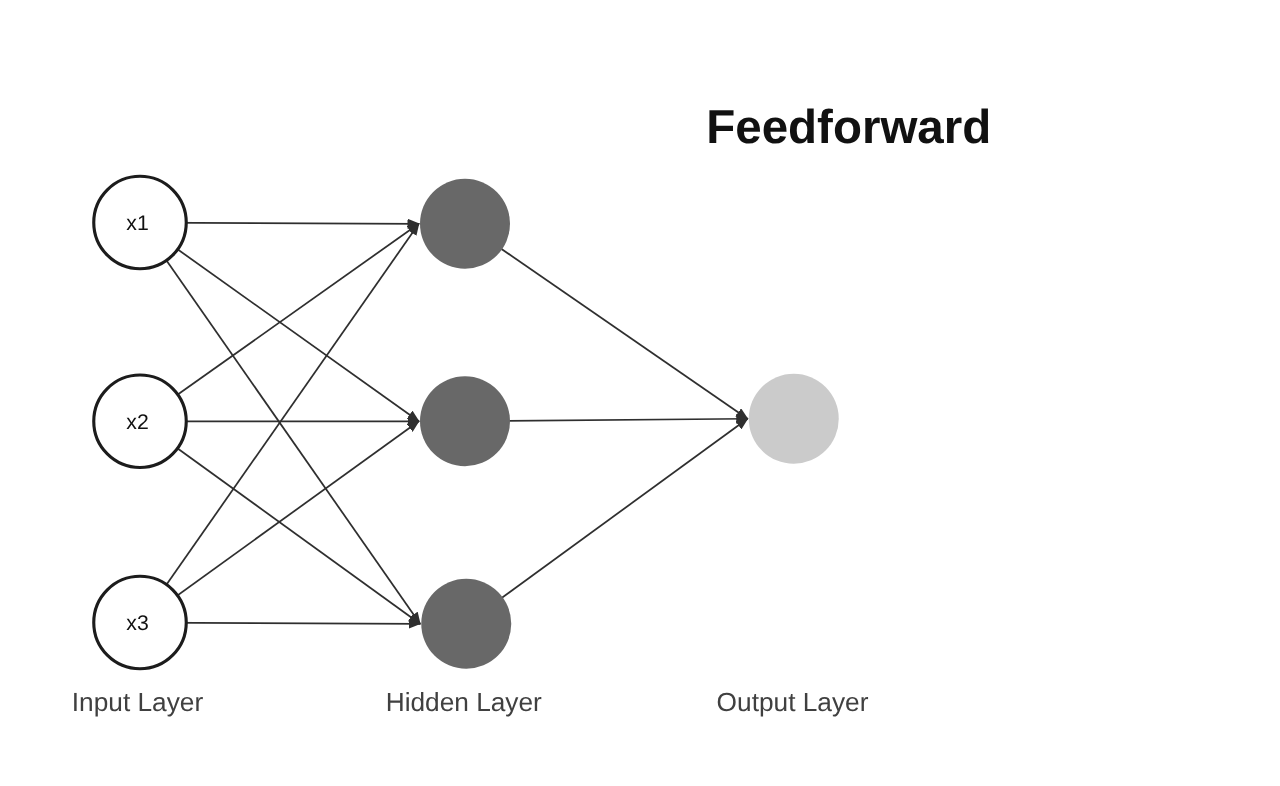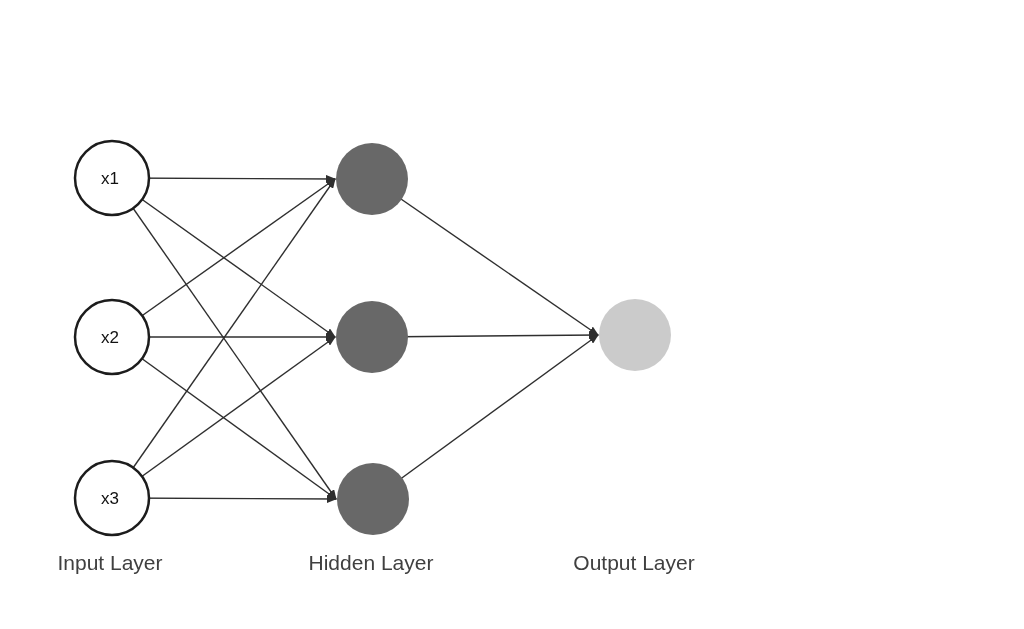--- a/index.html
+++ b/index.html
@@ -74,20 +74,21 @@
       <circle cx="112" cy="337" r="37" fill="#ffffff" stroke="#1c1c1c" stroke-width="2.5"></circle>
       <text x="110" y="337" dy="0.35em" text-anchor="middle" font-size="17" fill="#111111">x2</text>
       <circle cx="112" cy="498" r="37" fill="#ffffff" stroke="#1c1c1c" stroke-width="2.5"></circle>
       <text x="110" y="498" dy="0.35em" text-anchor="middle" font-size="17" fill="#111111">x3</text>
       <circle cx="372" cy="179" r="36" fill="#686868"></circle>
       <circle cx="372" cy="337" r="36" fill="#686868"></circle>
       <circle cx="373" cy="499" r="36" fill="#686868"></circle>
       <circle cx="635" cy="335" r="36" fill="#cbcbcb"></circle>
     </svg>
 
+  <div class="title">Feedforward</div>
 
   <div class="layer-label input">Input Layer</div>
 
   <div class="layer-label hidden">Hidden Layer</div>
 
   <div class="layer-label output">Output Layer</div>
 
 </div>
 
 </body></html>

